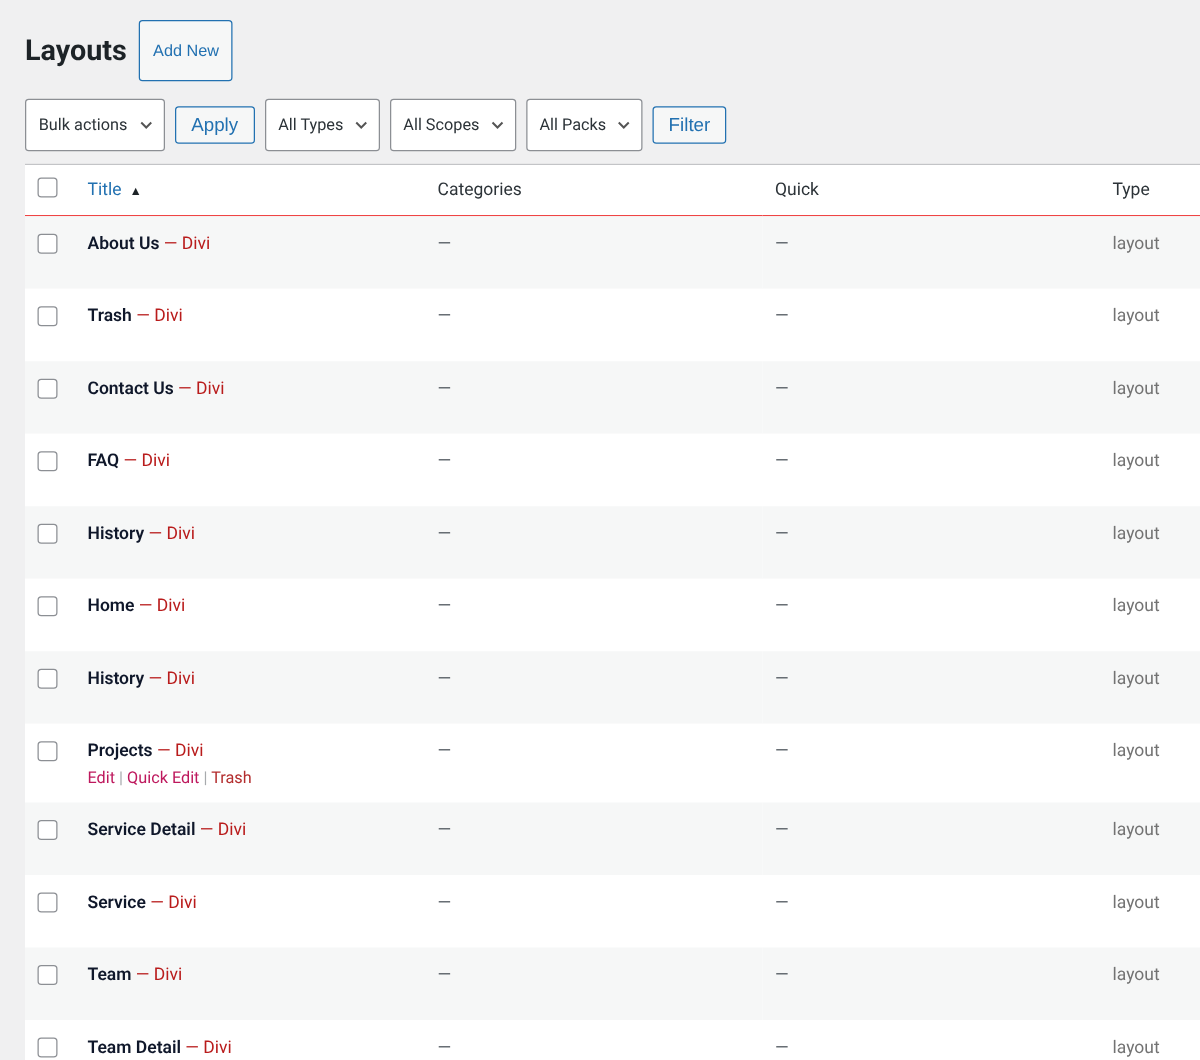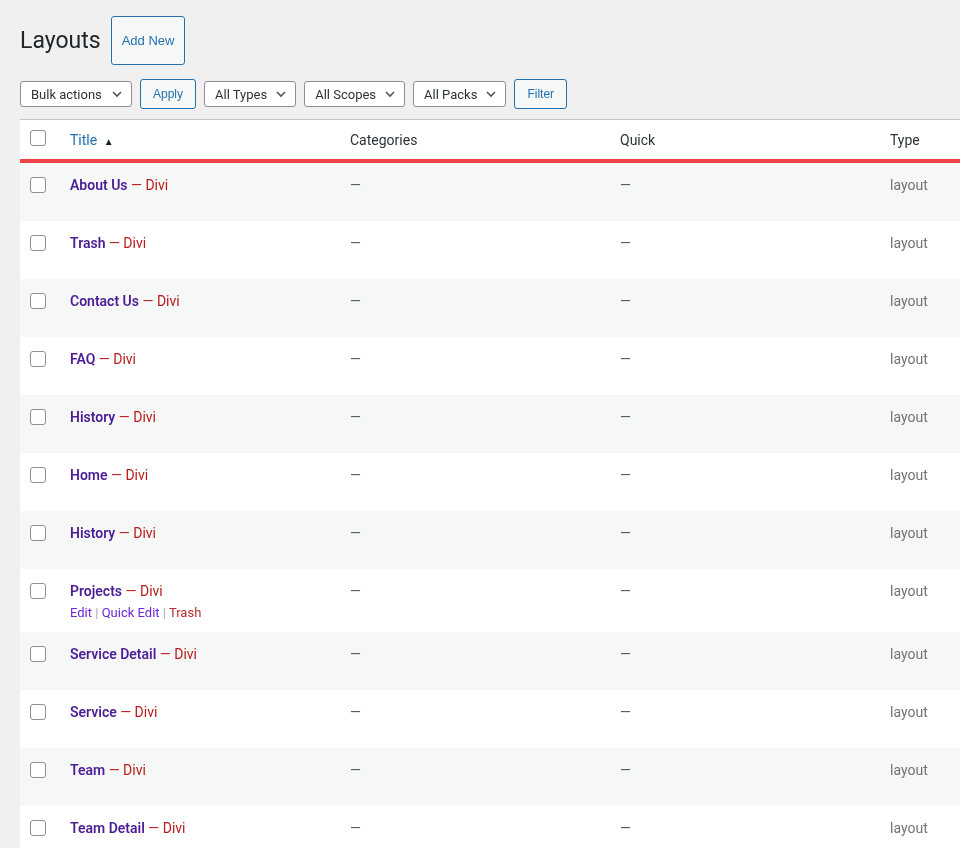--- a/index.html
+++ b/index.html
@@ -18,21 +18,21 @@
   }
   .header {
     display: flex;
     align-items: center;
     gap: 10px;
     margin-bottom: 14px;
     margin-top: 6px;
   }
   h1 {
     font-size: 23px;
-    font-weight: 400;
+    font-weight: 700;
     color: #1d2327;
     padding: 0;
   }
   .btn-outline {
     border: 1px solid #2271b1;
     color: #2271b1;
     background: #f6f7f7;
     padding: 16px 10px;
     font-size: 13px;
     border-radius: 3px;
@@ -57,59 +57,59 @@
   }
   .select {
     display: inline-flex;
     align-items: center;
     background: #fff;
     border: 1px solid #8c8f94;
     border-radius: 3px;
     padding: 0 28px 0 10px;
     font-size: 13px;
     color: #2c3338;
-    height: 26px;
+    height: 42px;
     position: relative;
     cursor: pointer;
     min-width: 0;
   }
   .select .chev {
     position: absolute;
     right: 8px;
     top: 50%;
     transform: translateY(-50%);
     pointer-events: none;
   }
   .chev svg { display:block; }
   .btn-secondary {
     border: 1px solid #2271b1;
     color: #2271b1;
     background: #f6f7f7;
     padding: 0 12px;
     height: 30px;
-    font-size: 12px;
+    font-size: 15px;
     border-radius: 3px;
     cursor: pointer;
   }
   table.wp-list {
     width: 100%;
     border-spacing: 0;
     background: #fff;
     border: 1px solid #c3c4c7;
     border-left: none;
     border-right: none;
     table-layout: fixed;
   }
   table.wp-list thead th {
     text-align: left;
     font-weight: 400;
     font-size: 14px;
     padding: 10px 10px;
     color: #2c3338;
-    border-bottom: 4px solid #ef4444;
+    border-bottom: 1px solid #ef4444;
   }
   .col-cb { width: 40px; padding-left: 10px !important; }
   .col-title { width: 280px; }
   .col-cats { width: 270px; }
   .col-tags { width: 270px; }
   .col-type { width: 90px; }
   thead a.sort {
     color: #2271b1;
     text-decoration: none;
   }
@@ -125,39 +125,39 @@
     background: #fff;
   }
   tbody td {
     padding: 14px 10px 28px 10px;
     vertical-align: top;
     font-size: 14px;
     color: #50575e;
   }
   tbody td.cb { padding: 14px 10px; }
   .row-title {
-    color: #4c1d95;
+    color: #0f172a;
     font-weight: 600;
     text-decoration: none;
     font-size: 14px;
   }
   .row-suffix {
     color: #b91c1c;
     font-weight: 400;
   }
   .type-link {
     color: #737373;
     text-decoration: none;
   }
   .row-actions {
     margin-top: 6px;
     font-size: 13px;
     color: #a7aaad;
   }
-  .row-actions a { color: #6d28d9; text-decoration: none; }
+  .row-actions a { color: #be185d; text-decoration: none; }
   .row-actions a.trash { color: #b32d2e; }
   input[type=checkbox] {
     width: 16px;
     height: 16px;
     border: 1px solid #8c8f94;
     border-radius: 3px;
     cursor: pointer;
     appearance: none;
     background: #fff;
   }

